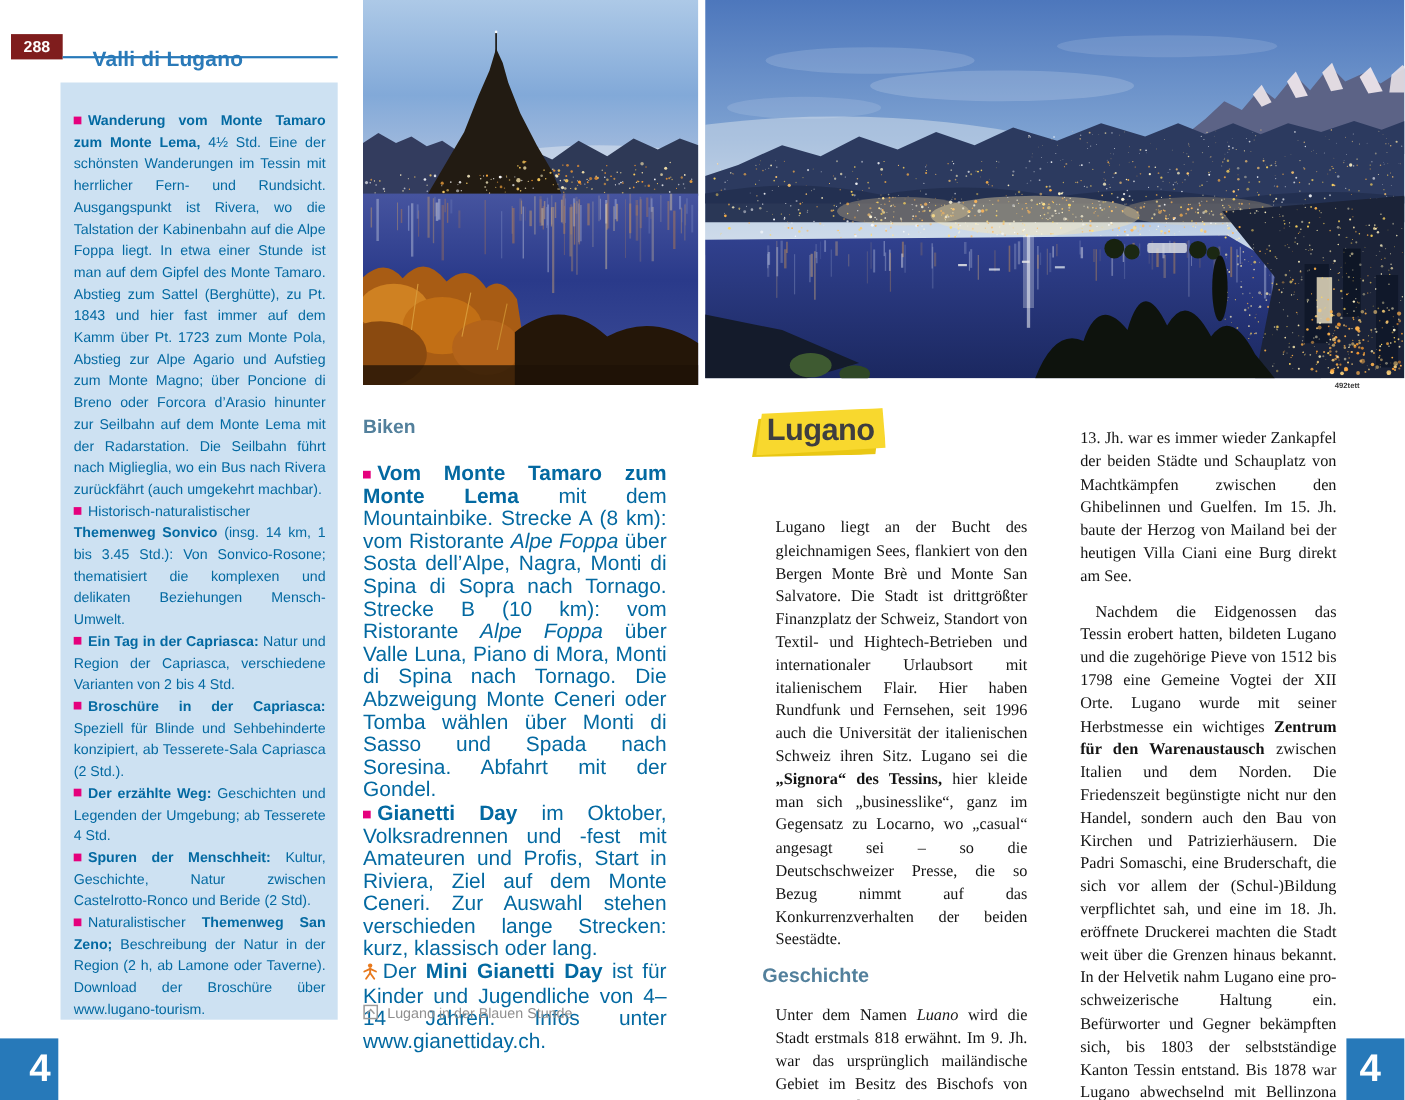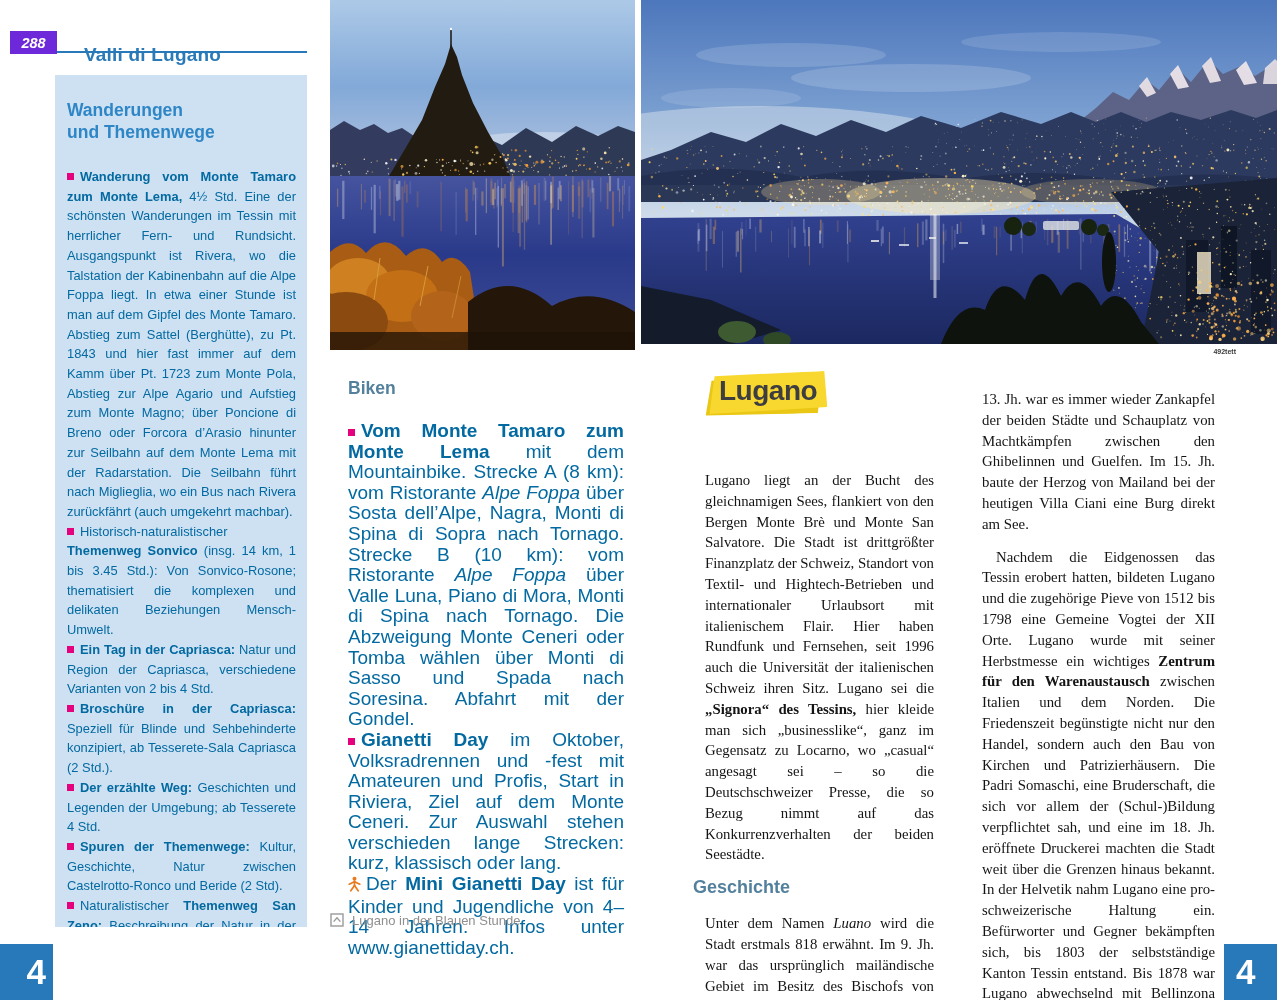--- a/index.html
+++ b/index.html
@@ -1,51 +1,51 @@
 <!DOCTYPE html>
 <html lang="de"><head>
 <meta charset="utf-8">
 <style>
   html,body{margin:0;padding:0;background:#ffffff;}
   .page{position:relative;width:1277px;height:1000px;background:#fff;overflow:hidden;
         font-family:"Liberation Sans",sans-serif;color:#141414;}
 
   
-  .pagenum-box{position:absolute;left:10px;top:31px;width:47px;height:23px;background:#6d28d9;
-               color:#fff;font-weight:bold;font-size:14.5px;display:flex;align-items:center;justify-content:center;font-style:italic;}
+  .pagenum-box{position:absolute;left:10px;top:31px;width:47px;height:23px;background:#7f1d1d;
+               color:#fff;font-weight:bold;font-size:14.5px;display:flex;align-items:center;justify-content:center;}
   .section-title{position:absolute;left:68px;top:28px;margin:16px;font-size:19px;font-weight:bold;color:#2b7ab8;letter-spacing:.2px;}
   .header-rule{position:absolute;left:57px;top:50.5px;width:250px;height:2.5px;background:#2779b9;}
 
   
   .sidebar{position:absolute;left:55px;top:75px;width:252px;height:852px;background:#cde1f2;
            box-sizing:border-box;padding:25px 11px 12px 12px;overflow:hidden;}
   .sidebar h2{margin:0 0 24px 0;font-size:17.5px;line-height:21.5px;font-weight:bold;color:#2e86c6;}
   .info-text{font-size:12.9px;line-height:19.7px;text-align:justify;color:#0369a1;hyphens:auto;}
   .info-text p{margin:0;}
   .sq{display:inline-block;width:7px;height:7px;background:#e5007d;margin-right:6px;transform:translateY(-1px);}
 
   
   .photo{position:absolute;top:0;overflow:hidden;}
   .photo-left{left:330px;width:305px;height:350px;}
   .photo-right{left:641px;width:636px;height:344px;}
   .photo svg{display:block;}
   .credit{position:absolute;left:1160px;top:348px;width:76px;text-align:right;font-size:7px;font-weight:bold;color:#3a3a3a;}
 
   
-  .biken{position:absolute;left:330px;top:378px;width:276px;margin-left:18px;}
+  .biken{position:absolute;left:330px;top:378px;width:276px;}
   .steel-h{margin:0 0 22px 0;font-size:17.5px;font-weight:bold;color:#53809c;}
   .biken .info-text{font-size:19px;line-height:20.6px;}
   .kids-icon{display:inline-block;vertical-align:-2px;margin-right:5px;}
 
   .caption{position:absolute;left:330px;top:913px;display:flex;align-items:flex-start;gap:8px;
            color:#8f8f8f;font-size:13px;}
   .cap-icon{display:inline-flex;}
 
   
-  .chapter-title{position:absolute;left:709px;top:372px;width:118px;height:41px;}
+  .chapter-title{position:absolute;left:687px;top:372px;width:118px;height:41px;}
   .hl{position:absolute;left:0;top:0;right:0;bottom:0;background:#f8d82e;
       clip-path:polygon(0% 100%,5% 8%,98% 0%,100% 88%);transform:rotate(-1deg);}
   .hl2{position:absolute;left:-4px;top:3px;right:4px;bottom:-2px;background:#e9c714;
       clip-path:polygon(0% 96%,6% 10%,100% 2%,95% 100%);transform:rotate(-2deg);}
   .title-text{position:absolute;left:10px;top:3px;font-size:28px;font-weight:bold;color:#3e3e40;letter-spacing:-.5px;}
 
   .col{position:absolute;font-family:"Liberation Serif",serif;}
   .col p{margin:12px;font-size:14.8px;line-height:20.8px;text-align:justify;color:#141414;hyphens:auto;}
   .col1{left:693px;top:458px;width:253px;}
   .col2{left:970px;top:377px;width:257px;}
@@ -63,28 +63,27 @@
 
 <div class="page">
 
   <div class="pagenum-box">
     <span>288</span>
   </div>
   <h1 class="section-title">Valli di Lugano</h1>
   <div class="header-rule"></div>
 
   <aside class="sidebar">
-    <h2><span>Wanderungen</span><br><span>und Themenwege</span></h2>
     <div class="info-text">
       <p><span class="sq"></span><span><b>Wanderung vom Monte Tamaro zum Monte Lema,</b> 4½ Std. Eine der schönsten Wanderungen im Tessin mit herrlicher Fern- und Rundsicht. Ausgangspunkt ist Rivera, wo die Talstation der Kabinenbahn auf die Alpe Foppa liegt. In etwa einer Stunde ist man auf dem Gipfel des Monte Tamaro. Abstieg zum Sattel (Berghütte), zu Pt. 1843 und hier fast immer auf dem Kamm über Pt. 1723 zum Monte Pola, Abstieg zur Alpe Agario und Aufstieg zum Monte Magno; über Poncione di Breno oder Forcora d’Arasio hinunter zur Seilbahn auf dem Monte Lema mit der Radarstation. Die Seilbahn führt nach Miglieglia, wo ein Bus nach Rivera zurückfährt (auch umgekehrt machbar).</span></p>
       <p><span class="sq"></span><span>Historisch-naturalistischer <b>Themenweg Sonvico</b> (insg. 14 km, 1 bis 3.45 Std.): Von Sonvico-Rosone; thematisiert die komplexen und delikaten Beziehungen Mensch-Umwelt.</span></p>
       <p><span class="sq"></span><span><b>Ein Tag in der Capriasca:</b> Natur und Region der Capriasca, verschiedene Varianten von 2 bis 4 Std.</span></p>
       <p><span class="sq"></span><span><b>Broschüre in der Capriasca:</b> Speziell für Blinde und Sehbehinderte konzipiert, ab Tesserete-Sala Capriasca (2 Std.).</span></p>
       <p><span class="sq"></span><span><b>Der erzählte Weg:</b> Geschichten und Legenden der Umgebung; ab Tesserete 4 Std.</span></p>
-      <p><span class="sq"></span><span><b>Spuren der Themenwege:</b> Kultur, Geschichte,  Natur zwischen Castelrotto-Ronco und Beride (2 Std).</span></p>
+      <p><span class="sq"></span><span><b>Spuren der Menschheit:</b> Kultur, Geschichte,  Natur zwischen Castelrotto-Ronco und Beride (2 Std).</span></p>
       <p><span class="sq"></span><span>Naturalistischer <b>Themenweg San Zeno;</b> Beschreibung der Natur in der Region (2 h, ab Lamone oder Taverne). Download der Broschüre über www.lugano-tourism.</span></p>
     </div>
   </aside>
 
   <figure class="photo photo-left" style="margin:0">
     <svg width="305" height="350" viewBox="0 0 305 350" xmlns="http://www.w3.org/2000/svg">
       <defs>
         <linearGradient id="lsky" x1="0" y1="0" x2="0" y2="1">
           <stop offset="0" stop-color="#adc9e7"></stop>
             <stop offset="0.45" stop-color="#82a9d8"></stop>

